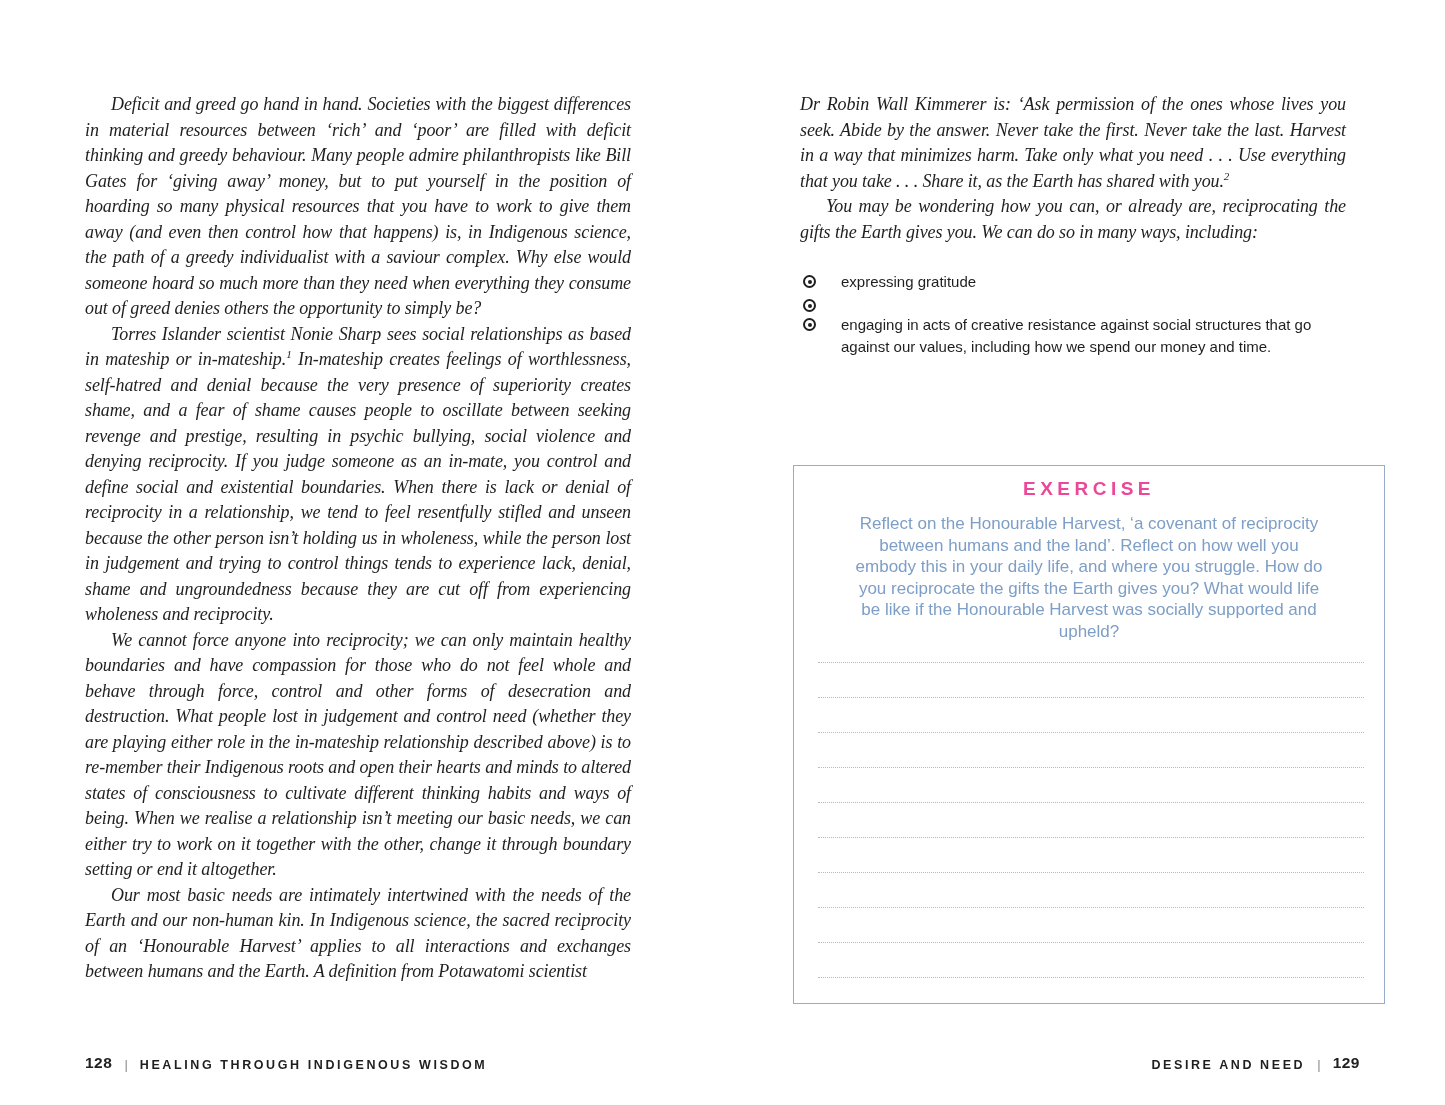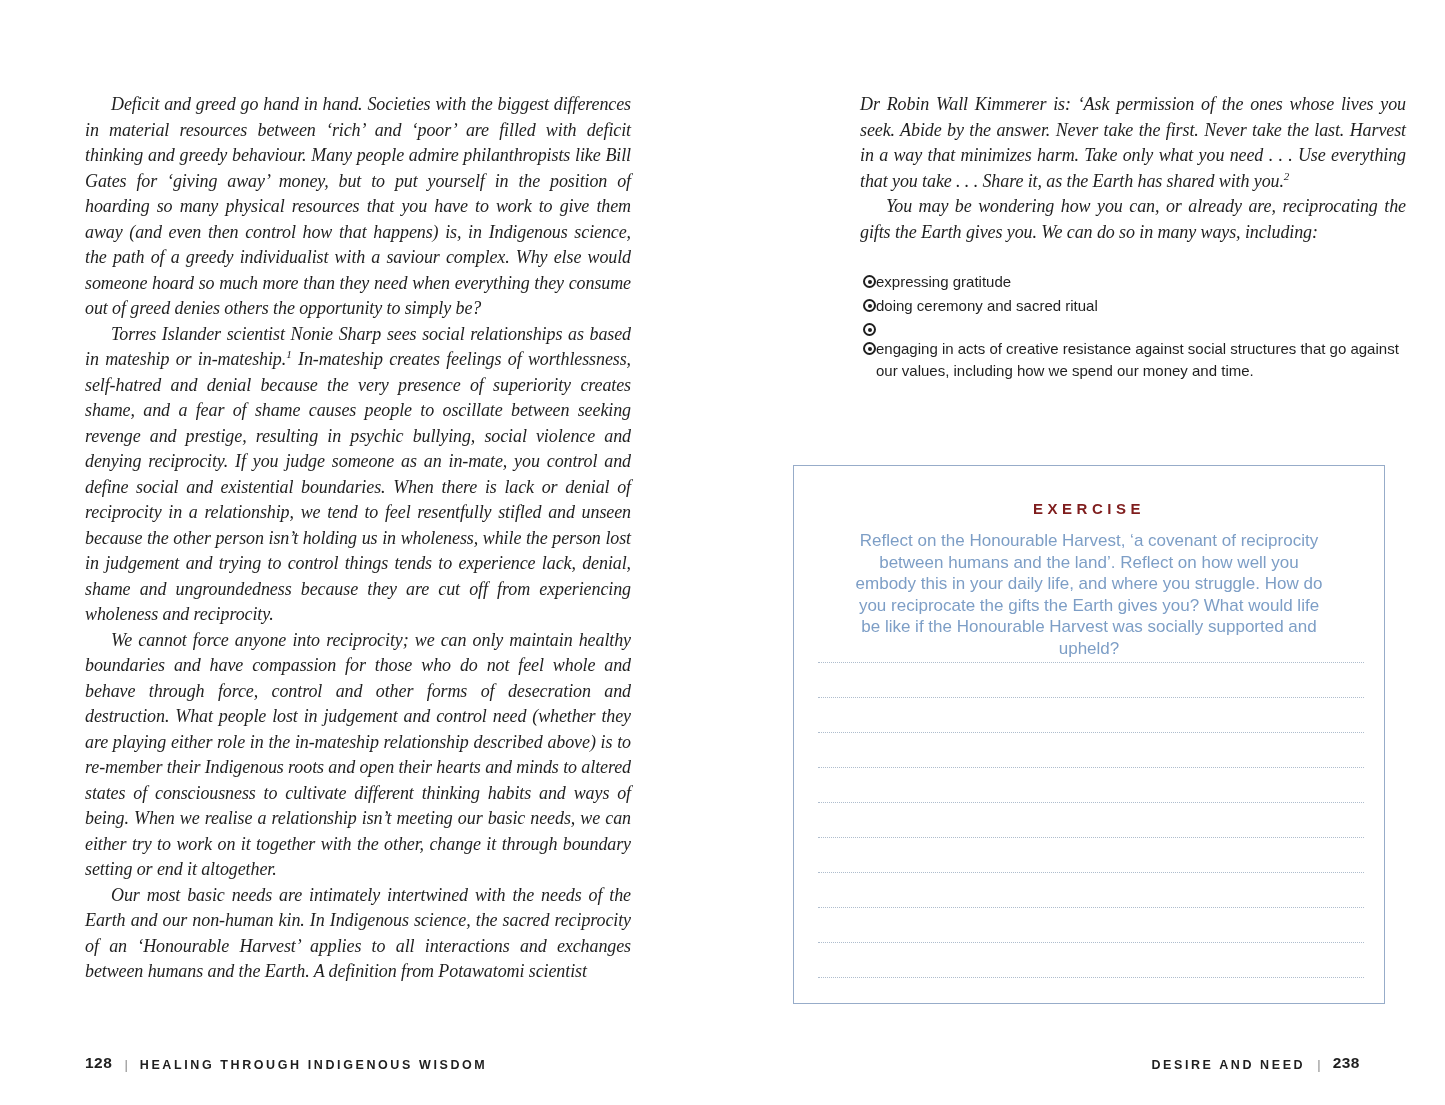--- a/index.html
+++ b/index.html
@@ -6,21 +6,21 @@
   #spread{
     position:relative;
     width:1445px;height:1105px;
     background:#ffffff;
     overflow:hidden;
     font-family:"Liberation Serif", serif;
     color:#1f1f1f;
   }
   .col{position:absolute;top:92px;width:546px;}
   #left-col{left:85px;}
-  #right-col{left:860px;}
+  #right-col{left:800px;}
   p.body-para{
     margin:0;
     font-size:18px;
     line-height:25.5px;
     text-align:justify;
     letter-spacing:-0.1px;
     font-style:italic;
   }
   p.indent{text-indent:26px;}
   sup.fn{font-size:62%;line-height:0;vertical-align:super;}
@@ -30,21 +30,21 @@
     margin:26px 0 0 0;
     padding:0 0 0 3px;
     font-family:"Liberation Sans", sans-serif;
     font-size:15px;
     line-height:22px;
     color:#1f1f1f;
   }
   ul.bullets li{
     display:flex;
     align-items:flex-start;
-    gap:0;
+    gap:25px;
     margin-bottom:2px;
   }
   .bullet-icon{
     flex:0 0 auto;
     width:9px;height:9px;
     border:2px solid #1f1f1f;
     border-radius:50%;
     margin-top:4px;
     position:relative;
   }
@@ -60,26 +60,26 @@
   #exercise-box{
     position:absolute;
     left:793px;top:465px;
     width:592px;height:539px;
     border:1px solid #97acc9;
     box-sizing:border-box;
     background:#ffffff;
     font-family:"Liberation Sans", sans-serif;
   }
   #exercise-title{
-    margin-top:34px;
+    margin-top:12px;
     text-align:center;
-    font-size:15px;
+    font-size:19px;
     font-weight:bold;
     letter-spacing:4.5px;
-    color:#7f1d1d;
+    color:#ec4899;
   }
   #exercise-prompt{
     width:480px;
     margin:13px auto 0 auto;
     text-align:center;
     font-size:17px;
     line-height:21.5px;
     color:#7d9ec6;
   }
   #writing-lines{
@@ -137,26 +137,20 @@
       <li>
         <span class="bullet-icon">
             <span class="dot"></span>
           </span>
         <span>expressing gratitude</span>
       </li>
       <li>
         <span class="bullet-icon">
             <span class="dot"></span>
           </span>
-        <span>doing ceremony and sacred ritual</span>
-      </li>
-      <li>
-        <span class="bullet-icon">
-            <span class="dot"></span>
-          </span>
       </li>
       <li>
         <span class="bullet-icon">
             <span class="dot"></span>
           </span>
         <span>engaging in acts of creative resistance against social structures that go against our values, including how we spend our money and time.</span>
       </li>
     </ul>
   </div>
 
@@ -179,16 +173,16 @@
 
   <div id="footer-left" class="footer">
     <span class="page-num">128</span>
     <span class="footer-sep">|</span>
     <span class="running-title">HEALING THROUGH INDIGENOUS WISDOM</span>
   </div>
 
   <div id="footer-right" class="footer">
     <span class="running-title">DESIRE AND NEED</span>
     <span class="footer-sep">|</span>
-    <span class="page-num">238</span>
+    <span class="page-num">129</span>
   </div>
 
 </div>
 
 </body></html>

